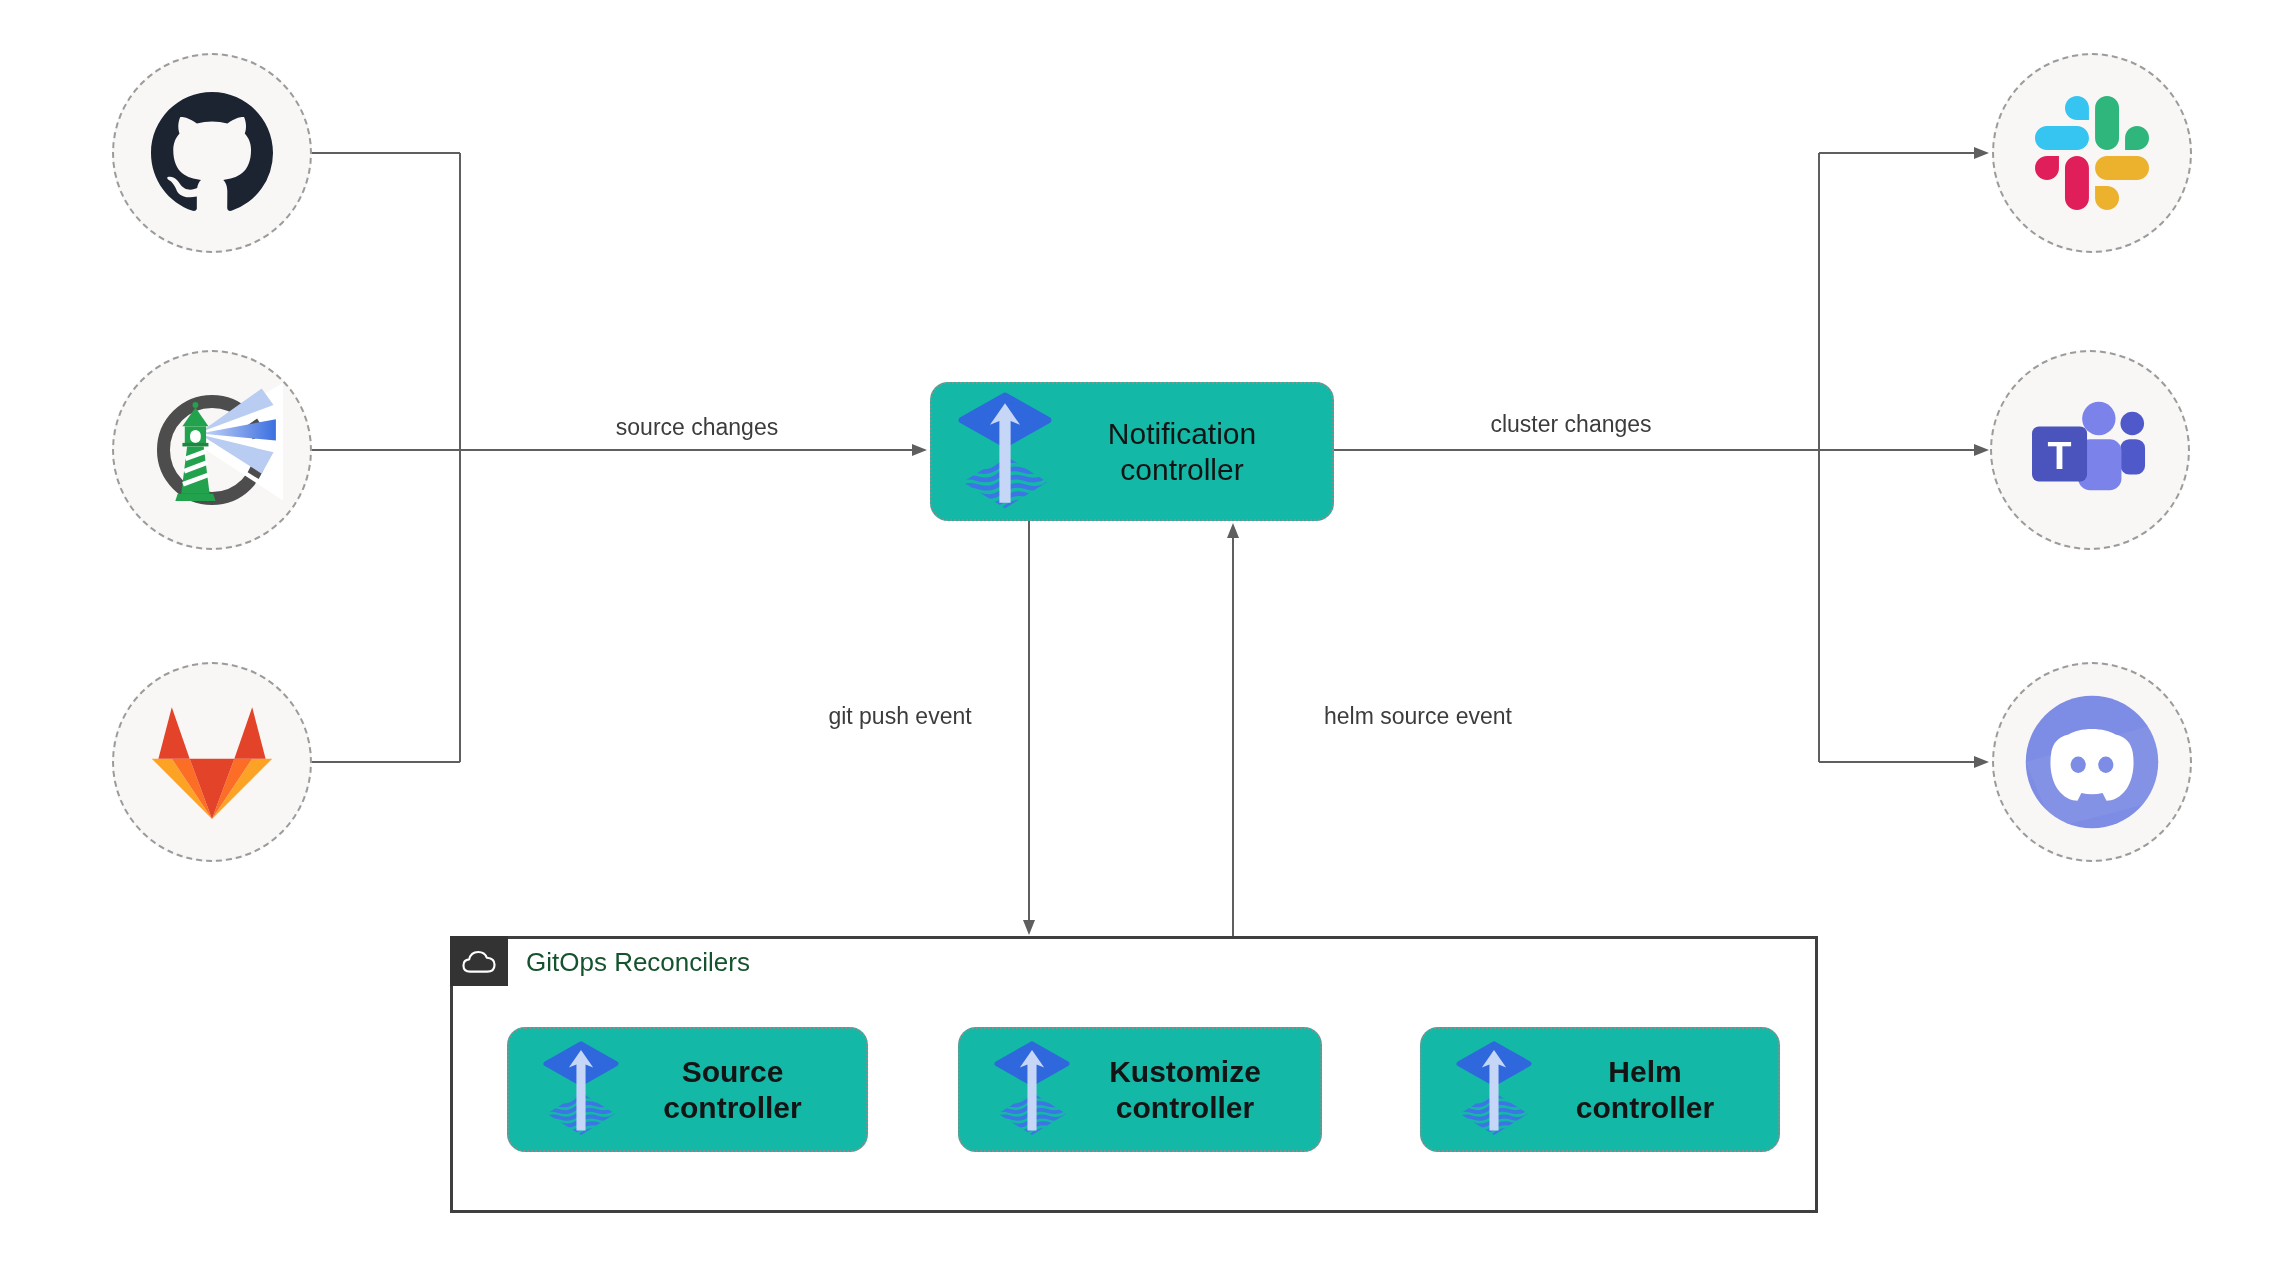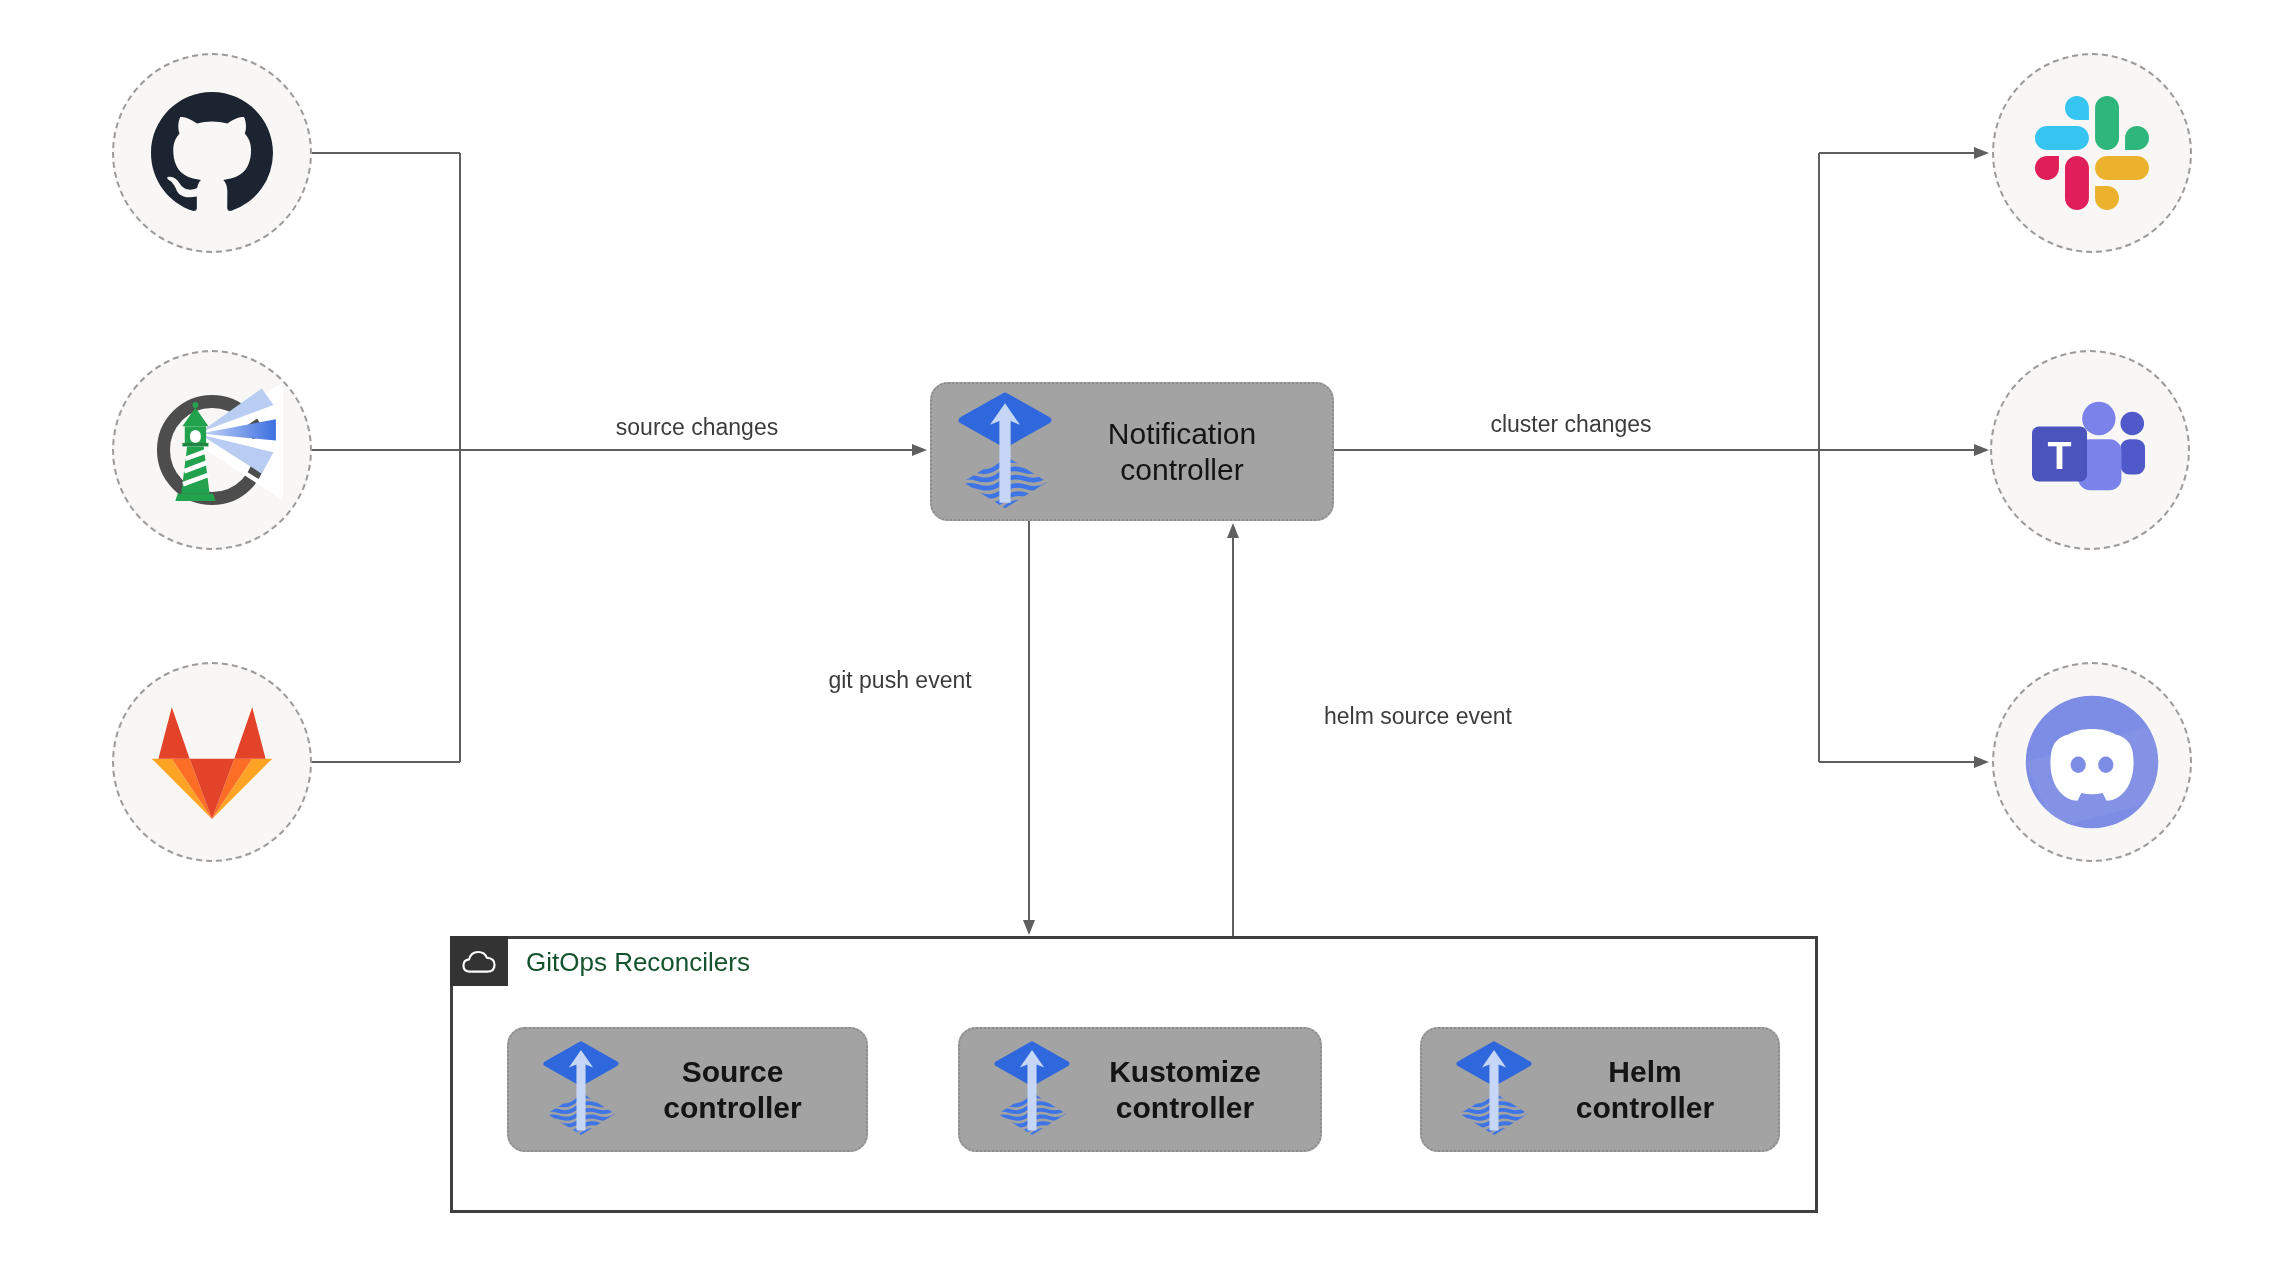--- a/index.html
+++ b/index.html
@@ -12,21 +12,21 @@
     position:absolute;width:196px;height:196px;border-radius:50%;
     background:#f8f7f5;border:2px dashed #9b9b9b;
     display:flex;align-items:center;justify-content:center;
   }
   .edge-label{
     position:absolute;font-size:23px;color:#3c3c3c;white-space:nowrap;
   }
   .edge-label.above{transform:translate(-50%,-100%);}
   .edge-label.mid{transform:translate(-50%,-50%);}
   .ctrl{
-    position:absolute;background:#a3a3a3;border:2px dotted #8c8c8c;border-radius:18px;
+    position:absolute;background:#14b8a6;border:2px dotted #8c8c8c;border-radius:18px;
     display:flex;align-items:center;box-sizing:border-box;
   }
   .ctrl .flux-wrap{flex:0 0 auto;display:flex;align-items:center;justify-content:center;}
   .ctrl .ctrl-label{
     flex:1 1 auto;text-align:center;font-size:30px;line-height:1.2;color:#141414;
   }
   .ctrl .ctrl-label span{display:block;}
   .ctrl.notif{left:930px;top:382px;width:404px;height:139px;padding-left:26px;}
   .ctrl.small{top:1027px;height:125px;padding-left:34px;font-weight:bold;}
   .ctrl .ctrl-label{padding-right:20px;}
@@ -168,21 +168,21 @@
       <circle cx="50" cy="50" r="48" fill="#7d8ce4"></circle>
       <polygon points="98,22 98,78 22,98 2,50" fill="#ffffff" opacity="0.06"></polygon>
       <path fill="#ffffff" d="M50 26 c7 0 13 1.5 17 4 c7.5 1.5 11.5 6.5 12.5 13 c1.8 11 -0.5 20.5 -4.5 26.5 c-4.5 6.5 -10.5 8.5 -14.5 8.5 l-2.8 -5.5 c-5 1.2 -10.4 1.2 -15.4 0 l-2.8 5.5 c-4 0 -10 -2 -14.5 -8.5 c-4 -6 -6.3 -15.5 -4.5 -26.5 c1 -6.5 5 -11.5 12.5 -13 c4 -2.5 10 -4 17 -4 z"></path>
       <ellipse cx="40" cy="52" rx="5.5" ry="6" fill="#7d8ce4"></ellipse>
       <ellipse cx="60" cy="52" rx="5.5" ry="6" fill="#7d8ce4"></ellipse>
     </svg>
   </div>
 
   <div class="edge-label above" style="left:697px;top:441px">source changes</div>
   <div class="edge-label above" style="left:1571px;top:438px">cluster changes</div>
-  <div class="edge-label mid" style="left:900px;top:680px">git push event</div>
+  <div class="edge-label mid" style="left:900px;top:716px">git push event</div>
   <div class="edge-label mid" style="left:1418px;top:716px">helm source event</div>
 
   <div class="ctrl notif">
     <span class="flux-wrap">
       <svg width="94" height="120" viewBox="0 0 100 128">
           <use href="#flux-symbol"></use>
         </svg>
     </span>
     <div class="ctrl-label">
       <span>Notification</span>

